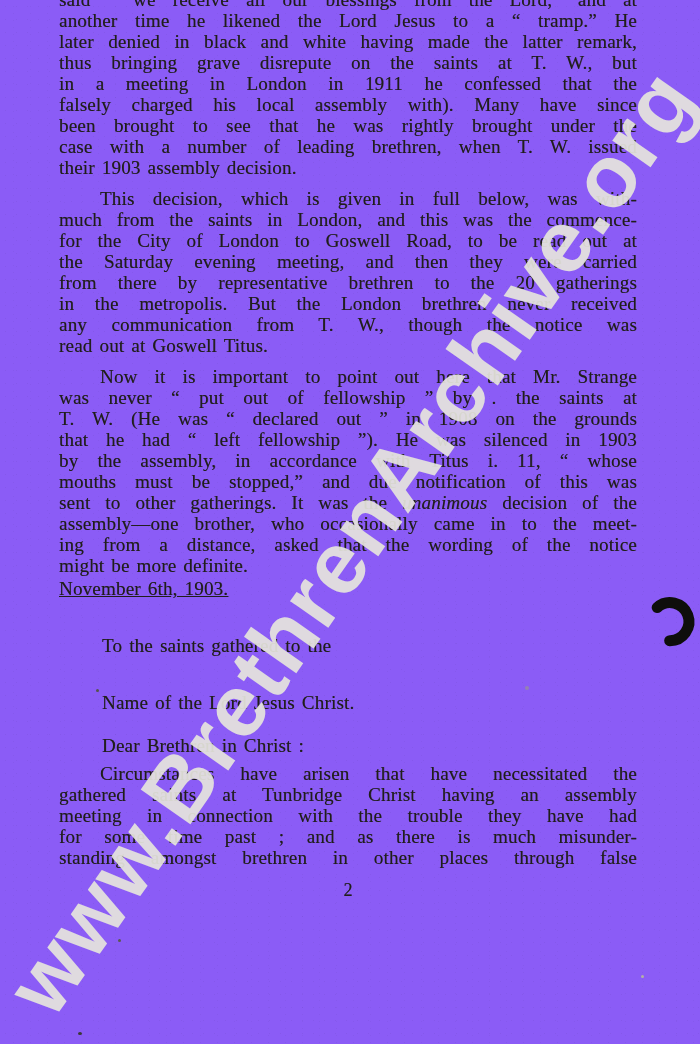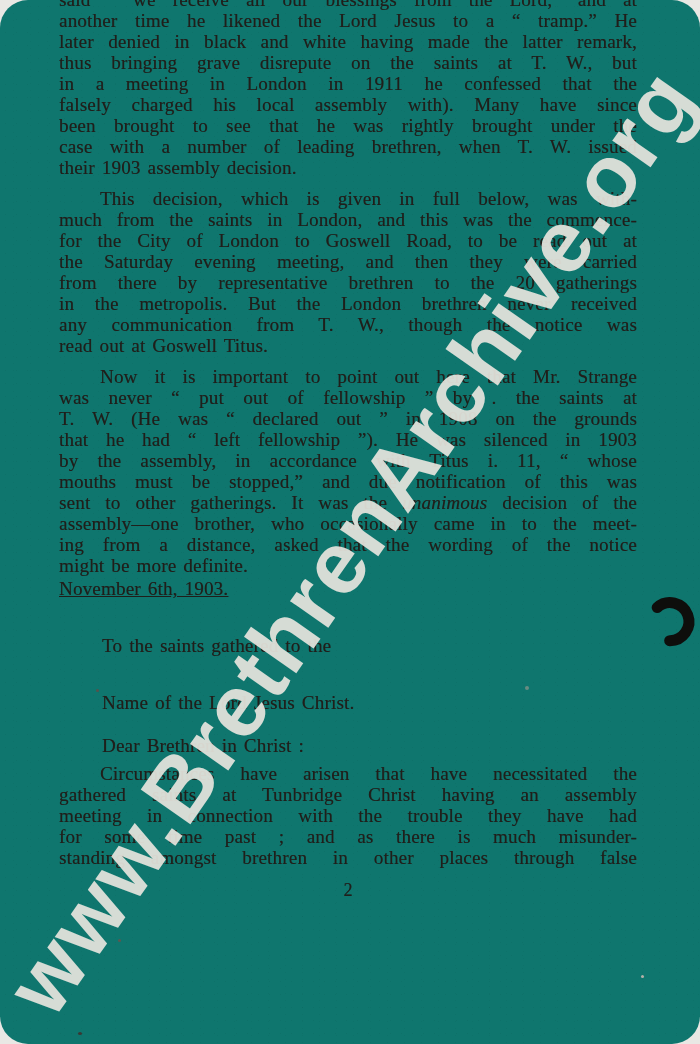--- a/index.html
+++ b/index.html
@@ -45,21 +45,21 @@
   .speck-a { left:118px; top:939px; width:3px; height:3px; background:#5a5851; }
   .speck-b { left:78px;  top:1032px; width:4px; height:3px; background:#3a3833; }
   .speck-c { left:525px; top:686px; width:4px; height:4px; background:#9a978e; opacity:.65; }
   .speck-d { left:96px;  top:689px; width:3px; height:3px; background:#55534c; }
   .speck-e { left:641px; top:975px; width:3px; height:3px; background:#b3b0a7; }
   em { font-style:italic; }
 </style>
 </head>
 <body>
 
-<div class="page" style="background: #0f766e; border-radius: 28px;">
+<div class="page" style="background: #8b5cf6;">
 
   <div class="text-block" style="color: rgb(32, 30, 26);">
     <div>
         <div class="para">
           <div class="line just">said “ we receive all our blessings from the Lord,” and at</div>
           <div class="line just">another time he likened the Lord Jesus to a “ tramp.”  He</div>
           <div class="line just">later denied in black and white having made the latter remark,</div>
           <div class="line just">thus bringing grave disrepute on the saints at T. W., but</div>
           <div class="line just">in a meeting in London in 1911 he confessed that the</div>
           <div class="line just">falsely charged his local assembly with).  Many have since</div>

